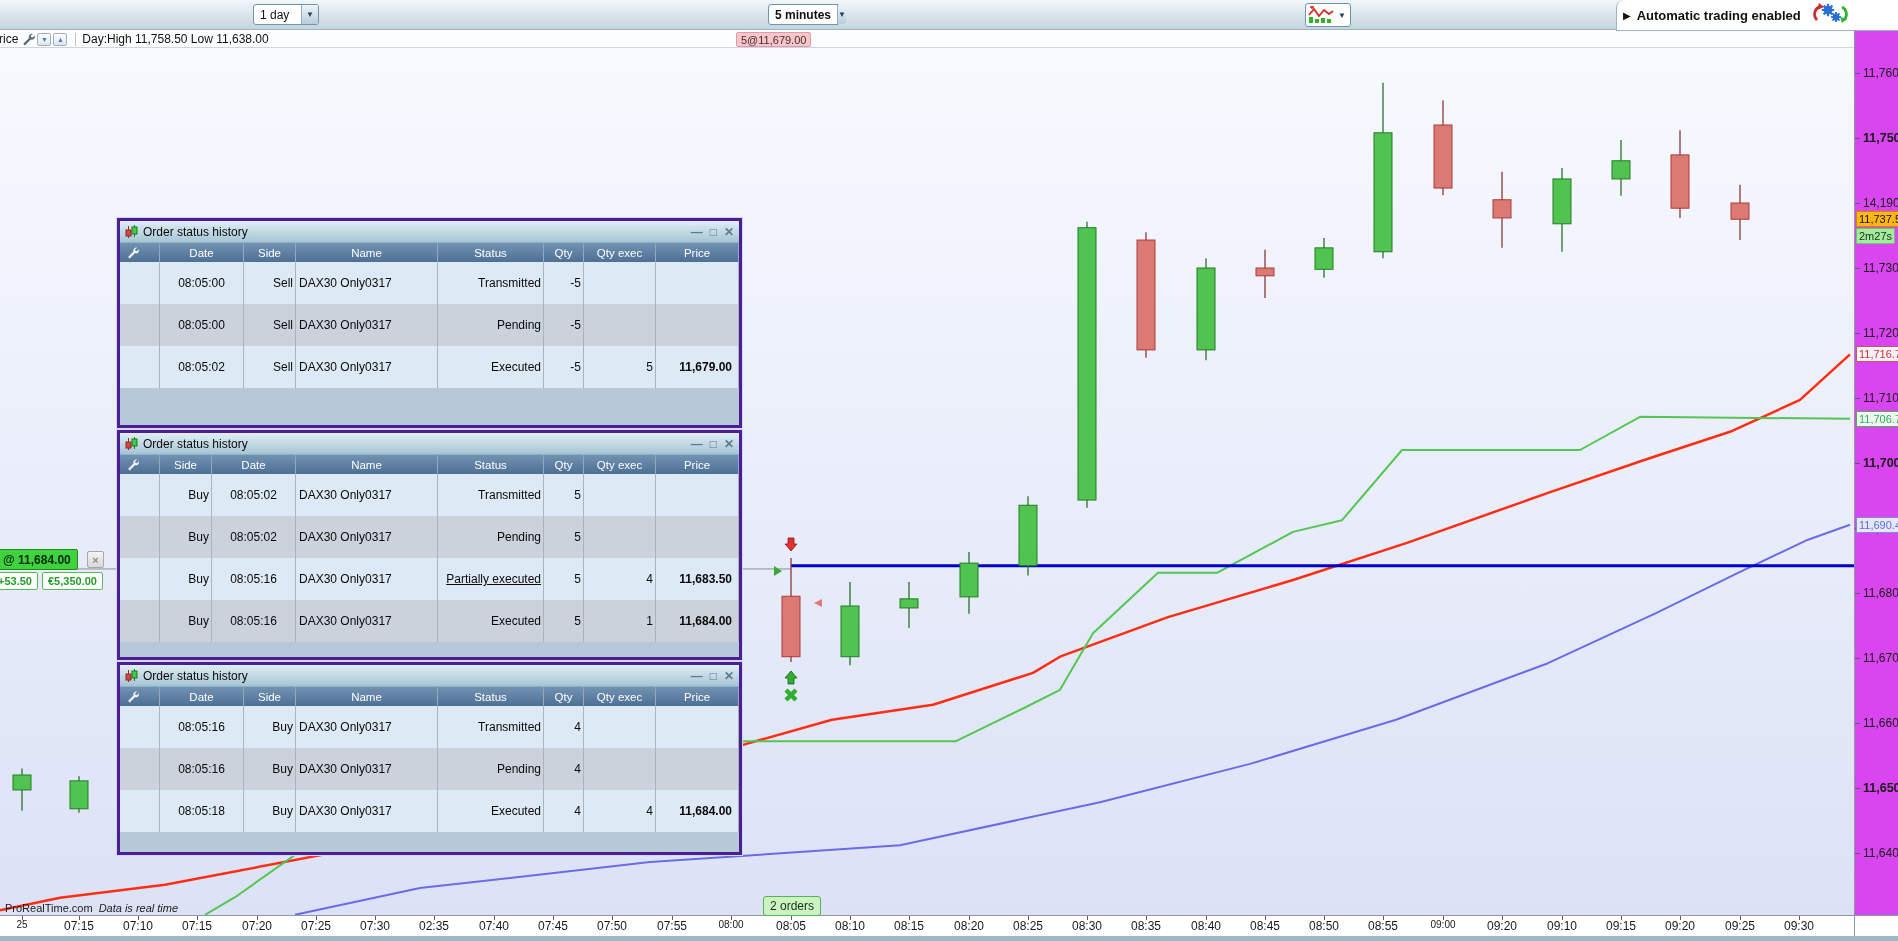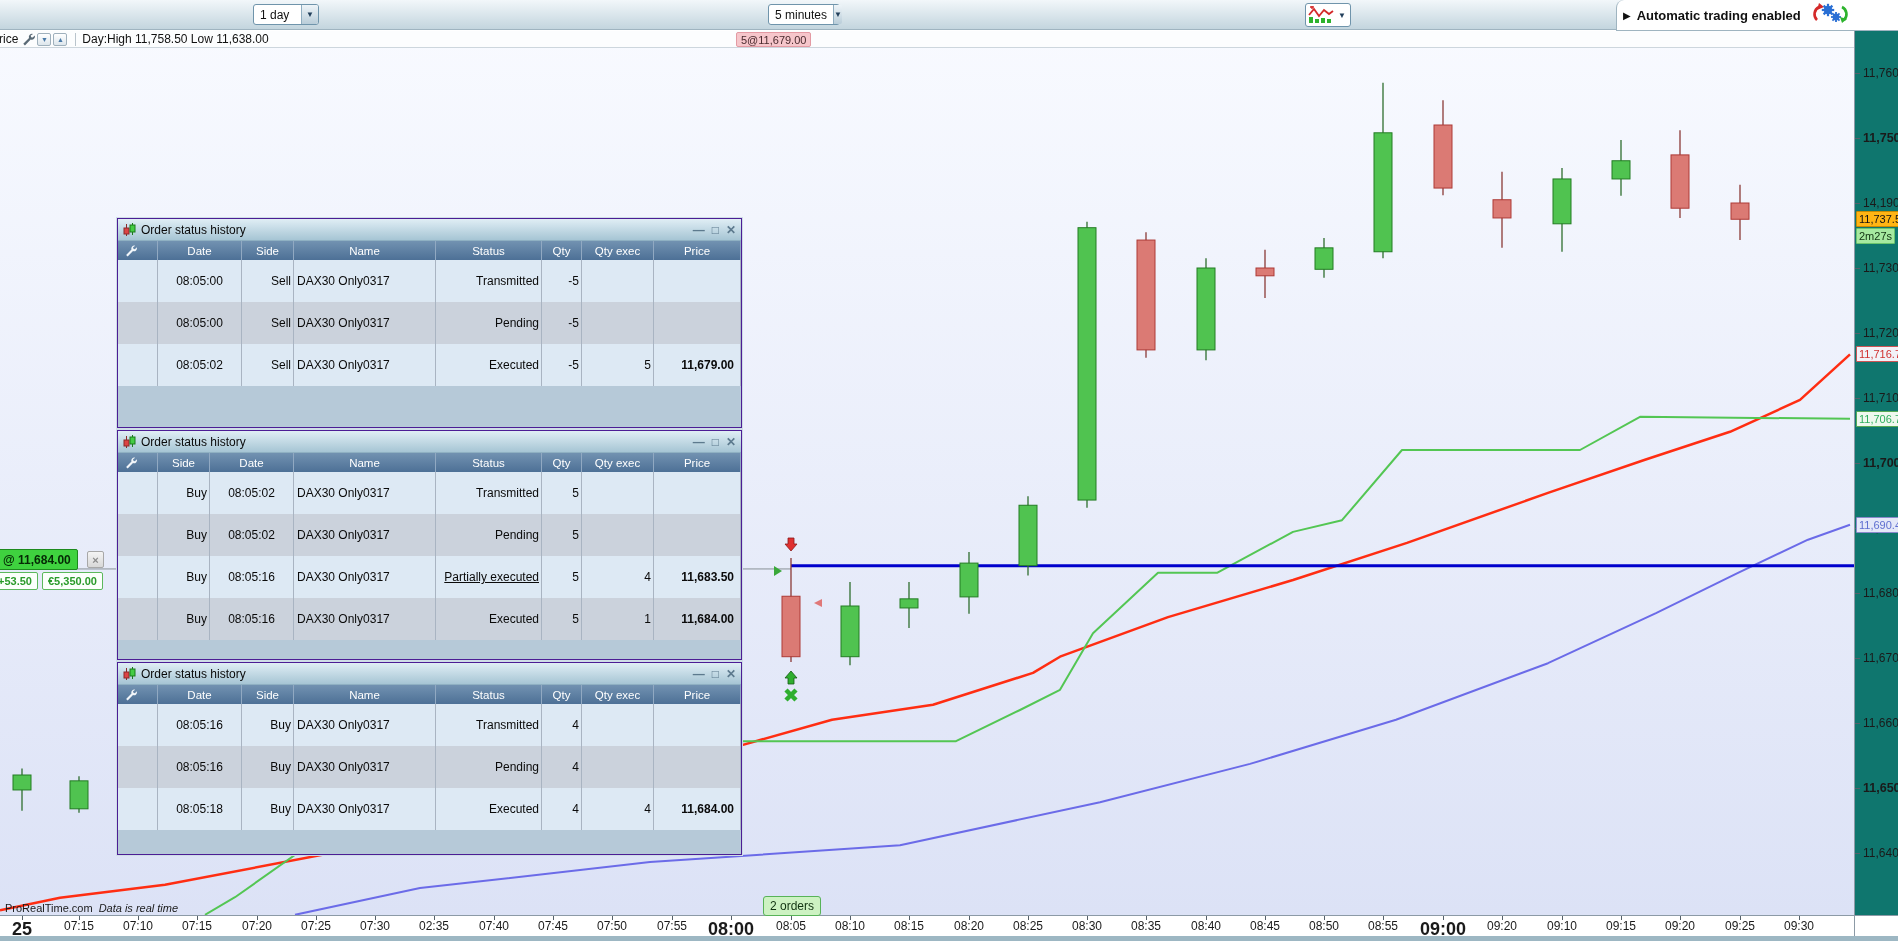--- a/index.html
+++ b/index.html
@@ -9,21 +9,21 @@
   
   .toolbar { position:absolute; left:0; top:0; width:1737px; height:30px;
     background:linear-gradient(#f2f7fa,#c3d5de); border-bottom:1px solid #9fb4c0; z-index:20; }
   .dd { position:absolute; top:4px; height:21px; background:#fff; border:1px solid #6f94ab;
     border-radius:3px; display:flex; align-items:center; font-size:12px; color:#111; }
   .dd .dd-text { padding:0 6px; flex:1; white-space:nowrap; }
   .dd .dd-btn { width:17px; height:100%; border-left:1px solid #8fadc0;
     background:linear-gradient(#eef4f8,#b9cdd9); display:flex; align-items:center; justify-content:center;
     font-size:8px; color:#23405c; border-radius:0 2px 2px 0; }
   #dd-history { left:253px; width:66px; }
-  #dd-timeframe { left:768px; width:72px; }
+  #dd-timeframe { left:768px; width:72px;font-weight:bold; }
   .charttype { position:absolute; left:1305px; top:3px; width:46px; height:24px; background:#fff;
     border:1px solid #6f94ab; border-radius:3px; display:flex; align-items:center; }
   .charttype .ct-ico { width:30px; height:20px; padding:1px 2px; }
   .charttype .ct-arrow { width:12px; font-size:8px; color:#23405c; text-align:center; }
   .autotrade { position:absolute; left:1616px; top:0; width:282px; height:31px; background:#fff;
     border-left:1px solid #9fb4c0; border-bottom:1px solid #9fb4c0; border-radius:8px 0 0 0;
     display:flex; align-items:center; z-index:21; }
   .autotrade .collapse { font-size:10px; color:#111; padding:0 6px 0 6px; cursor:pointer; }
   .autotrade .at-label { font-size:13px; font-weight:bold; color:#111; white-space:nowrap; }
   .autotrade .at-gears { margin-left:8px; }
@@ -37,38 +37,38 @@
     align-items:center; justify-content:center; margin-left:2px; }
   .pricebar .sep { width:1px; height:13px; background:#b9c4cc; margin:0 6px 0 8px; }
   .exec-badge { position:absolute; left:736px; top:1px; height:15px; padding:0 4px;
     background:#f6c6cb; border:1px solid #e39aa3; border-radius:2px; font-size:11px; color:#4a2a2e;
     display:flex; align-items:center; }
 
   
   #chart-svg { position:absolute; left:0; top:0; z-index:1; }
 
   
-  .price-axis { position:absolute; left:1854px; top:31px; width:44px; height:884px; background:#0f766e;
+  .price-axis { position:absolute; left:1854px; top:31px; width:44px; height:884px; background:#d946ef;
     border-left:1px solid #8c9aa6; z-index:4; }
   .price-label { position:absolute; left:8px; font-size:12px; color:#1a1a1a; white-space:nowrap; }
   .price-label.bold { font-weight:bold; font-size:12.5px; }
   .price-tick { position:absolute; left:0; width:5px; height:1px; background:#55606a; }
   .axis-badge { position:absolute; left:1px; height:16px; padding:0 2px; font-size:11px;
     display:flex; align-items:center; border:1px solid; border-radius:1px; white-space:nowrap; z-index:5; }
   .axis-badge.last { background:#ffb514; border-color:#c88b00; color:#111; }
   .axis-badge.countdown { background:#a6e9a0; border-color:#6cc46c; color:#113311; }
   .axis-badge.red { background:#f2f2f8; border-color:#cc5555; color:#d03030; }
   .axis-badge.green { background:#eef8ee; border-color:#55aa55; color:#2fae5f; }
   .axis-badge.blue { background:#e4e8f8; border-color:#8888cc; color:#5f6fd0; }
 
   
   .time-axis { position:absolute; left:0; top:915px; width:1854px; height:21px; background:#fff;
     border-top:1px solid #8c9aa6; z-index:4; }
   .time-label { position:absolute; top:3px; transform:translateX(-50%); font-size:12px; color:#1a1a1a; }
-  .time-label.bold { font-weight:bold; font-size:18px; }
+  .time-label.bold { font-weight:normal; font-size:10px; }
   .time-tick { position:absolute; top:0; width:1px; height:4px; background:#55606a; }
   .axis-corner { position:absolute; left:1854px; top:915px; width:44px; height:21px; background:#fff;
     border-top:1px solid #8c9aa6; border-left:1px solid #8c9aa6; z-index:4; }
   .bottom-strip { position:absolute; left:0; top:936px; width:1898px; height:5px; background:#9db7c3; z-index:4; }
 
   .watermark { position:absolute; left:5px; top:902px; font-size:11px; color:#1a1a1a; z-index:3; white-space:nowrap; }
   .watermark .wm2 { font-style:italic; margin-left:6px; }
   .orders-badge { position:absolute; left:763px; top:896px; height:20px; padding:0 6px;
     background:#cdf2c2; border:1px solid #58b358; border-radius:3px; font-size:12px; color:#113311;
     display:flex; align-items:center; z-index:6; }
@@ -81,21 +81,21 @@
     background:linear-gradient(#f4f4f4,#d8d8d8); border:1px solid #a8a8a8; border-radius:2px;
     font-size:11px; font-weight:bold; color:#8a8a8a; display:flex; align-items:center; justify-content:center; z-index:7; }
   .pnl-points { position:absolute; left:-8px; top:572px; height:18px; padding:0 5px;
     background:#fbfffb; border:1px solid #5cb85c; border-radius:2px; font-size:11px; font-weight:bold;
     color:#2a9a2a; display:flex; align-items:center; z-index:7; }
   .pnl-euro { position:absolute; left:42px; top:572px; height:18px; padding:0 5px;
     background:#fbfffb; border:1px solid #5cb85c; border-radius:2px; font-size:11px; font-weight:bold;
     color:#2a9a2a; display:flex; align-items:center; z-index:7; }
 
   
-  .osh-window { position:absolute; border:1px solid #4c1d95; background:#b6c9d8;
+  .osh-window { position:absolute; border:3px solid #4c1d95; background:#b6c9d8;
     box-shadow:0 0 0 1px #cfdde7; z-index:10; display:flex; flex-direction:column; }
   .osh-titlebar { height:22px; background:linear-gradient(#e0eef5,#a6c5d4); border-bottom:1px solid #8fb0c2;
     display:flex; align-items:center; padding:0 5px; }
   .osh-title { font-size:12px; color:#0a0a0a; margin-left:5px; flex:1; }
   .osh-ctrls { display:flex; align-items:center; gap:7px; font-size:12px; font-weight:bold; color:#5d7a8e; }
   .osh-ctrls span { cursor:pointer; line-height:10px; }
   .osh-header { height:19px; background:linear-gradient(#7292b1,#4d7096); display:flex; align-items:center;
     color:#fff; font-size:11.5px; }
   .osh-header .hcell { height:100%; display:flex; align-items:center; justify-content:center;
     border-right:1px solid #91a9c2; overflow:hidden; }

